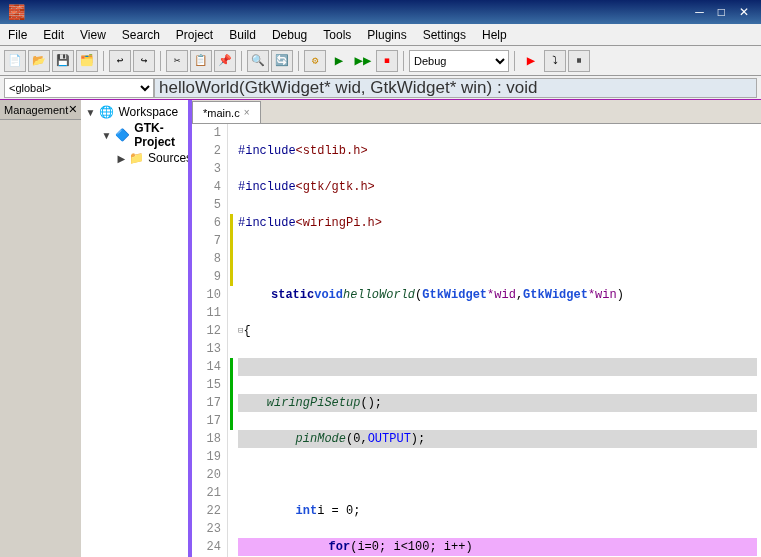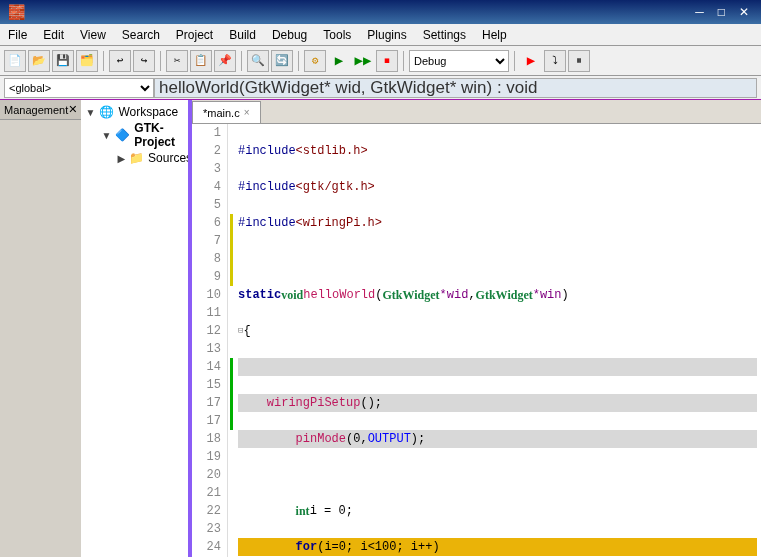--- a/index.html
+++ b/index.html
@@ -205,28 +205,28 @@
     #code-lines {
       flex: 1;
       padding: 0 4px;
       font-family: 'Courier New', monospace;
       font-size: 12px;
       line-height: 18px;
       white-space: pre;
       overflow: visible;
     }
     .line { display: flex; align-items: center; position: relative; }
-    .line-highlight { background: #eab308; }
+    .line-highlight { background: #f0abfc; }
     .line-highlight2 { background: #d8d8d8; }
 
     
-    .kw { color: #00008b; font-weight: bold; }
+    .kw { color: #00008b; font-weight: bold; margin-left: 33px; }
     .kw2 { color: #00008b; }
-    .type { color: #15803d; font-weight: bold; font-family: Liberation Serif, serif; }
-    .fn { color: #be185d; }
+    .type { color: #1d4ed8; font-weight: bold; }
+    .fn { color: #14532d; font-style: italic; }
     .inc { color: #800000; }
     .num { color: #000000; }
     .param { color: #800080; }
     .macro { color: #0000ff; }
     .plain { color: #000000; }
 
     
     .collapse { color: #888; font-size: 9px; cursor: pointer; }
   </style>
 </head>

